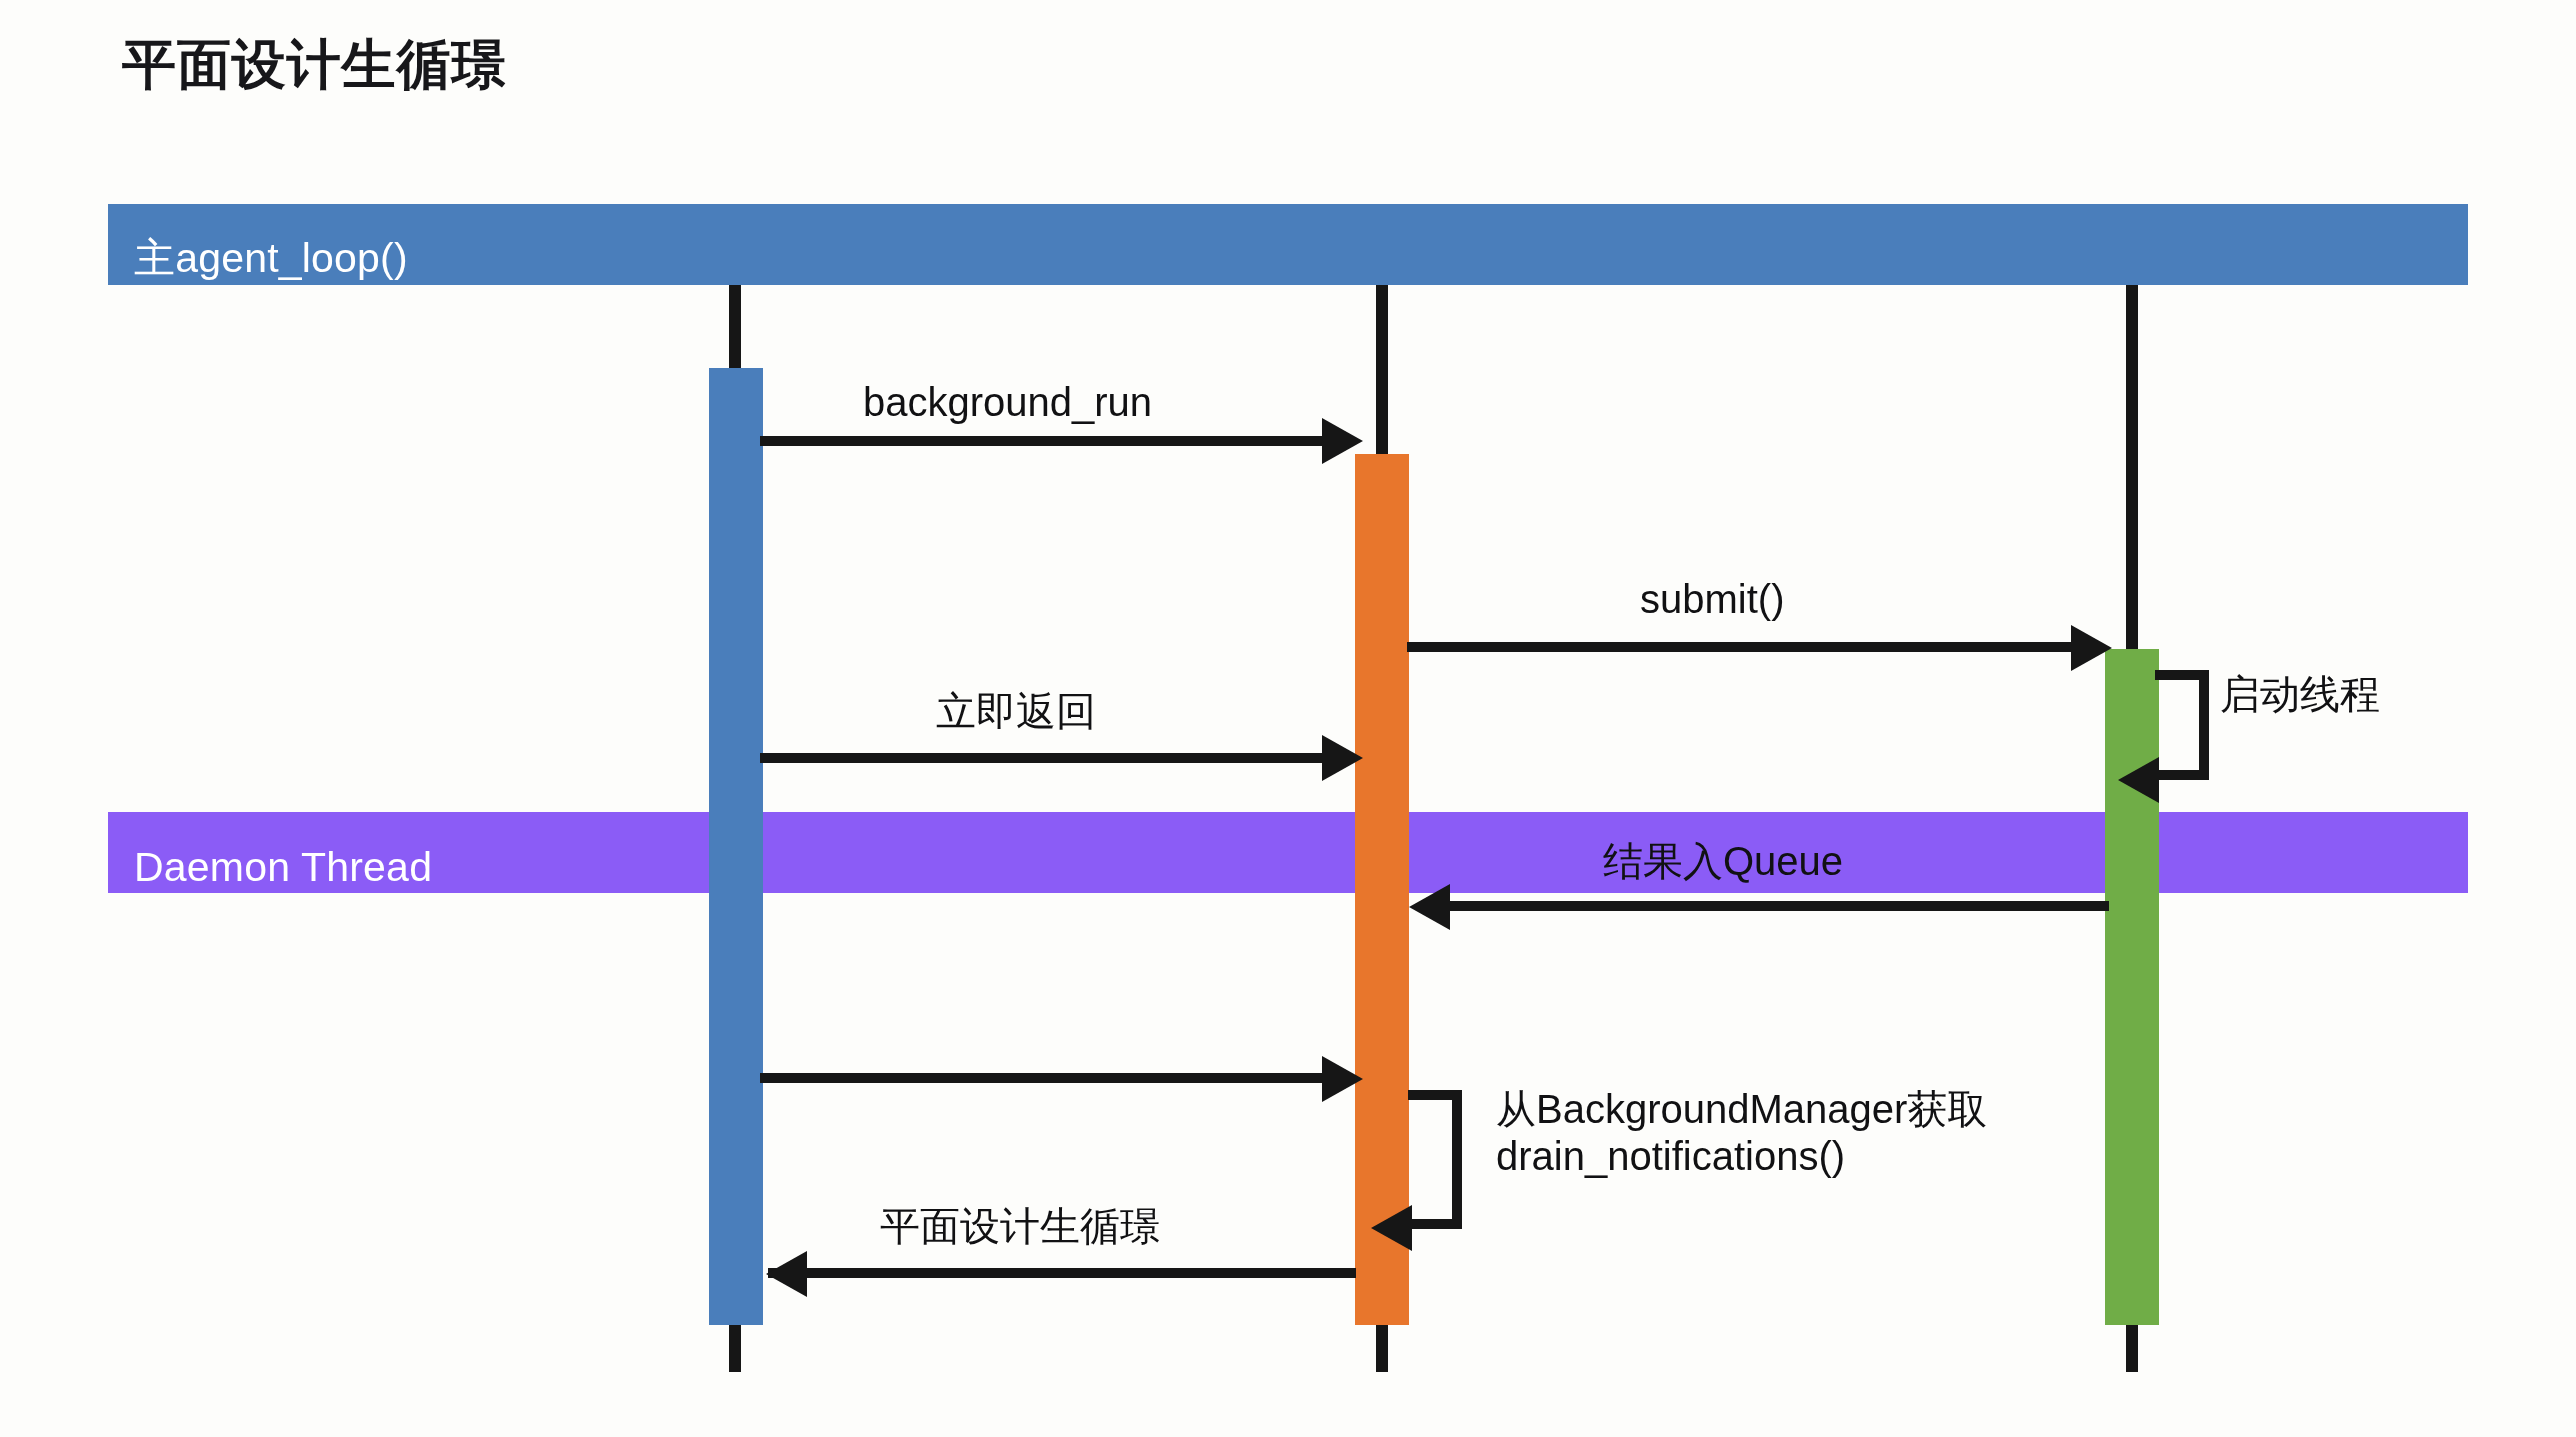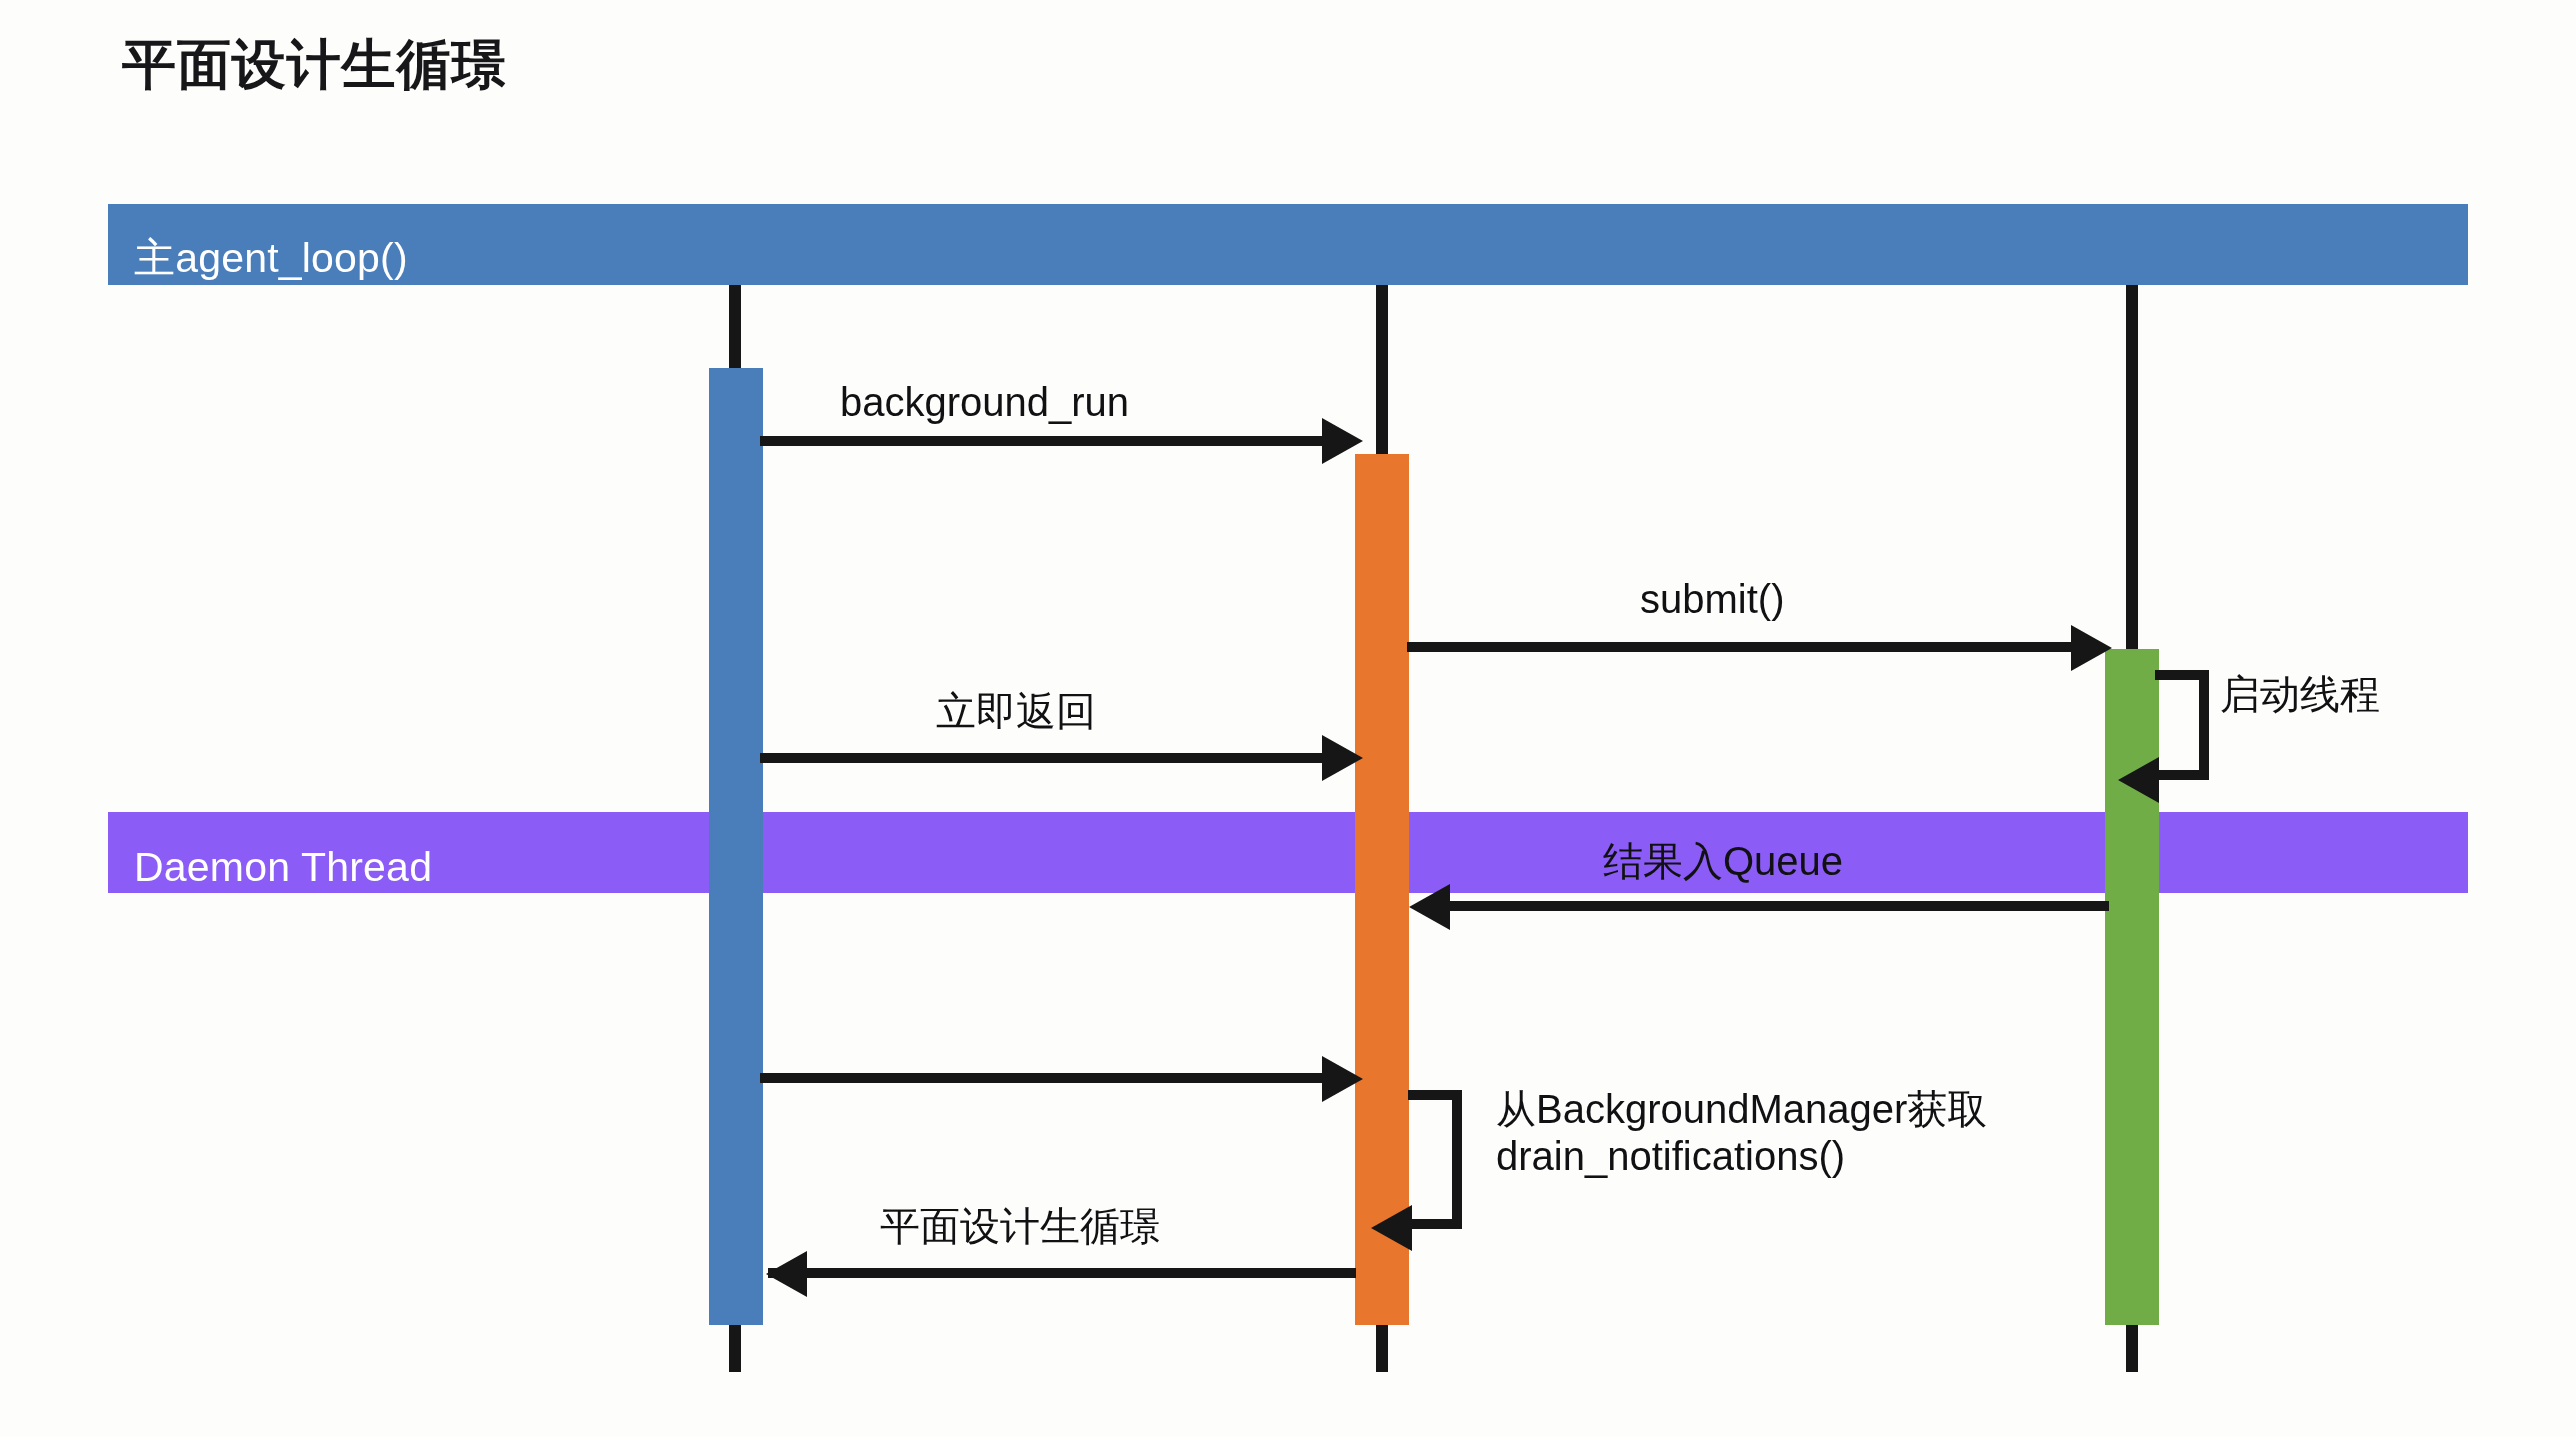--- a/index.html
+++ b/index.html
@@ -124,21 +124,21 @@
   <div class="lifeline" style="left:1376px; top:285px; height:172px;"></div>
   <div class="lifeline" style="left:1376px; top:1325px; height:47px;"></div>
 
   <div class="lifeline" style="left:2126px; top:285px; height:367px;"></div>
   <div class="lifeline" style="left:2126px; top:1325px; height:47px;"></div>
 
   <div class="activation" id="act-main"></div>
   <div class="activation" id="act-manager"></div>
   <div class="activation" id="act-daemon"></div>
 
-  <div class="msg-label" style="left:840px; top:379px;">background_run</div>
+  <div class="msg-label" style="left:863px; top:379px;">background_run</div>
   <div class="arrow-line" style="left:760px; top:436px; width:573px;"></div>
   <div class="arrow-head right" style="left:1322px; top:418px;"></div>
 
   <div class="msg-label" style="left:1640px; top:576px;">submit()</div>
   <div class="arrow-line" style="left:1407px; top:642px; width:674px;"></div>
   <div class="arrow-head right" style="left:2071px; top:625px;"></div>
 
   <div class="selfloop" style="left:2155px; top:670px; width:54px; height:110px;"></div>
   <div class="arrow-head left" style="left:2118px; top:757px;"></div>
   <div class="msg-label" style="left:2220px; top:671px;">启动线程</div>

